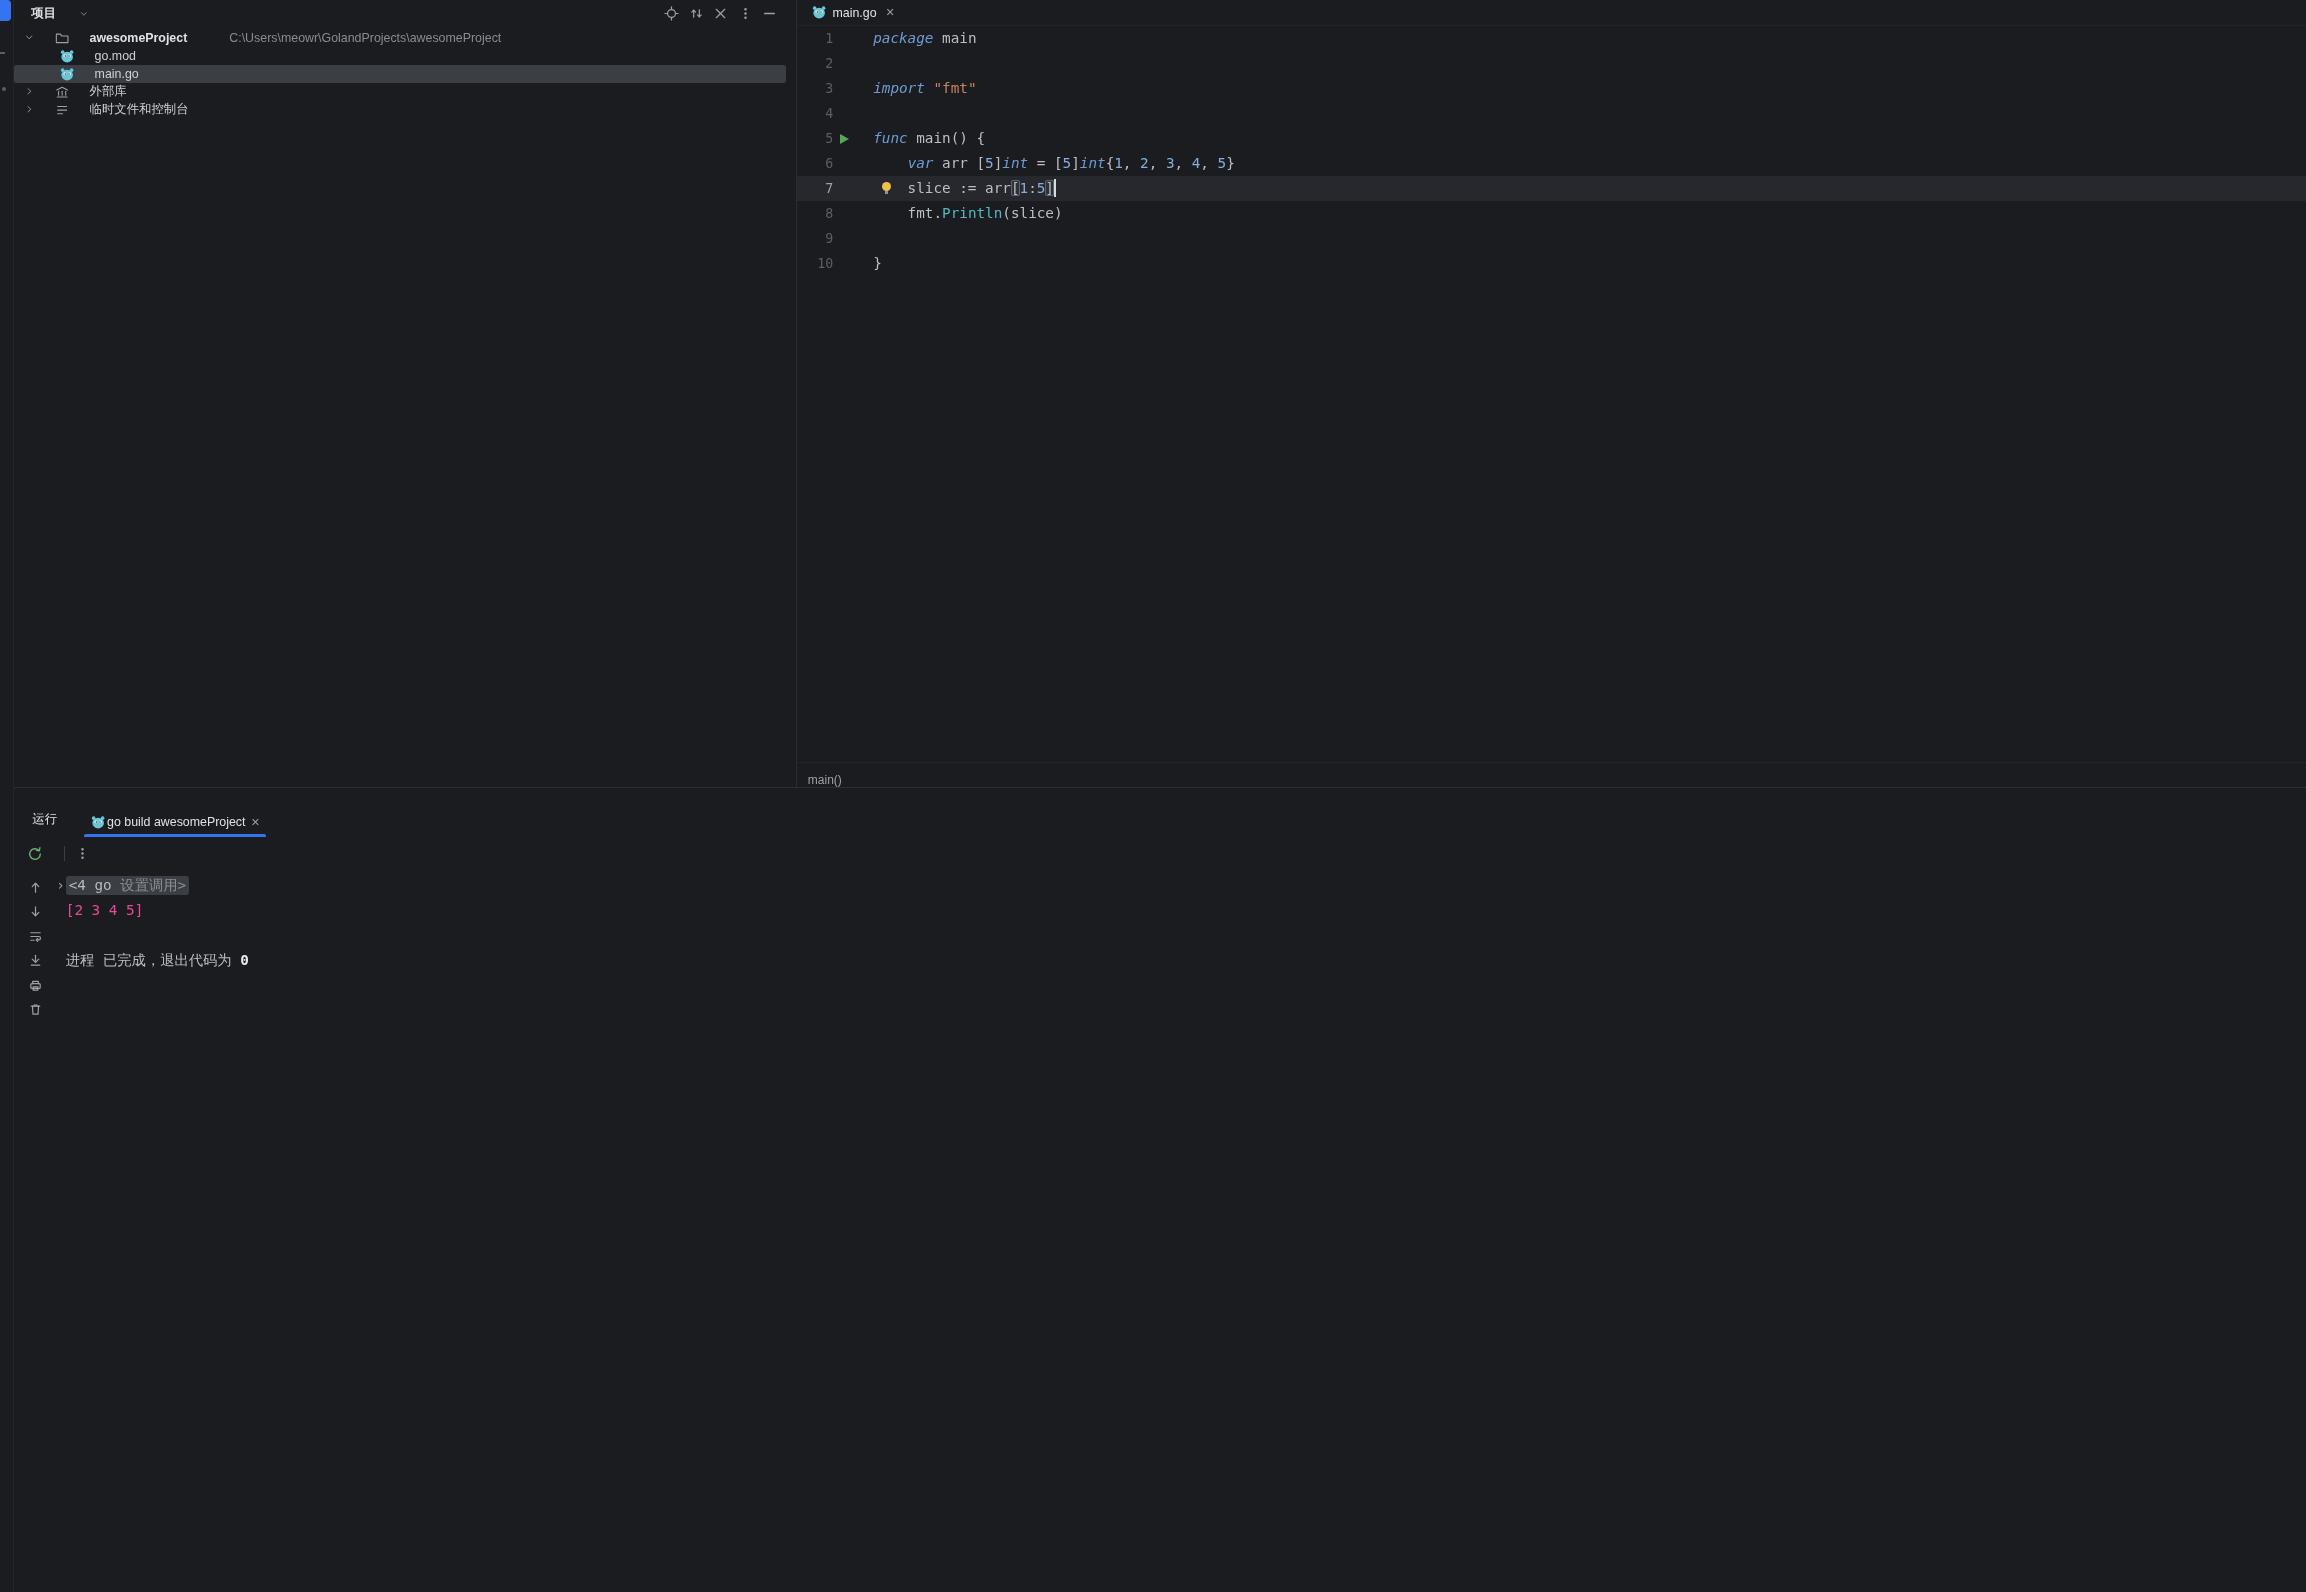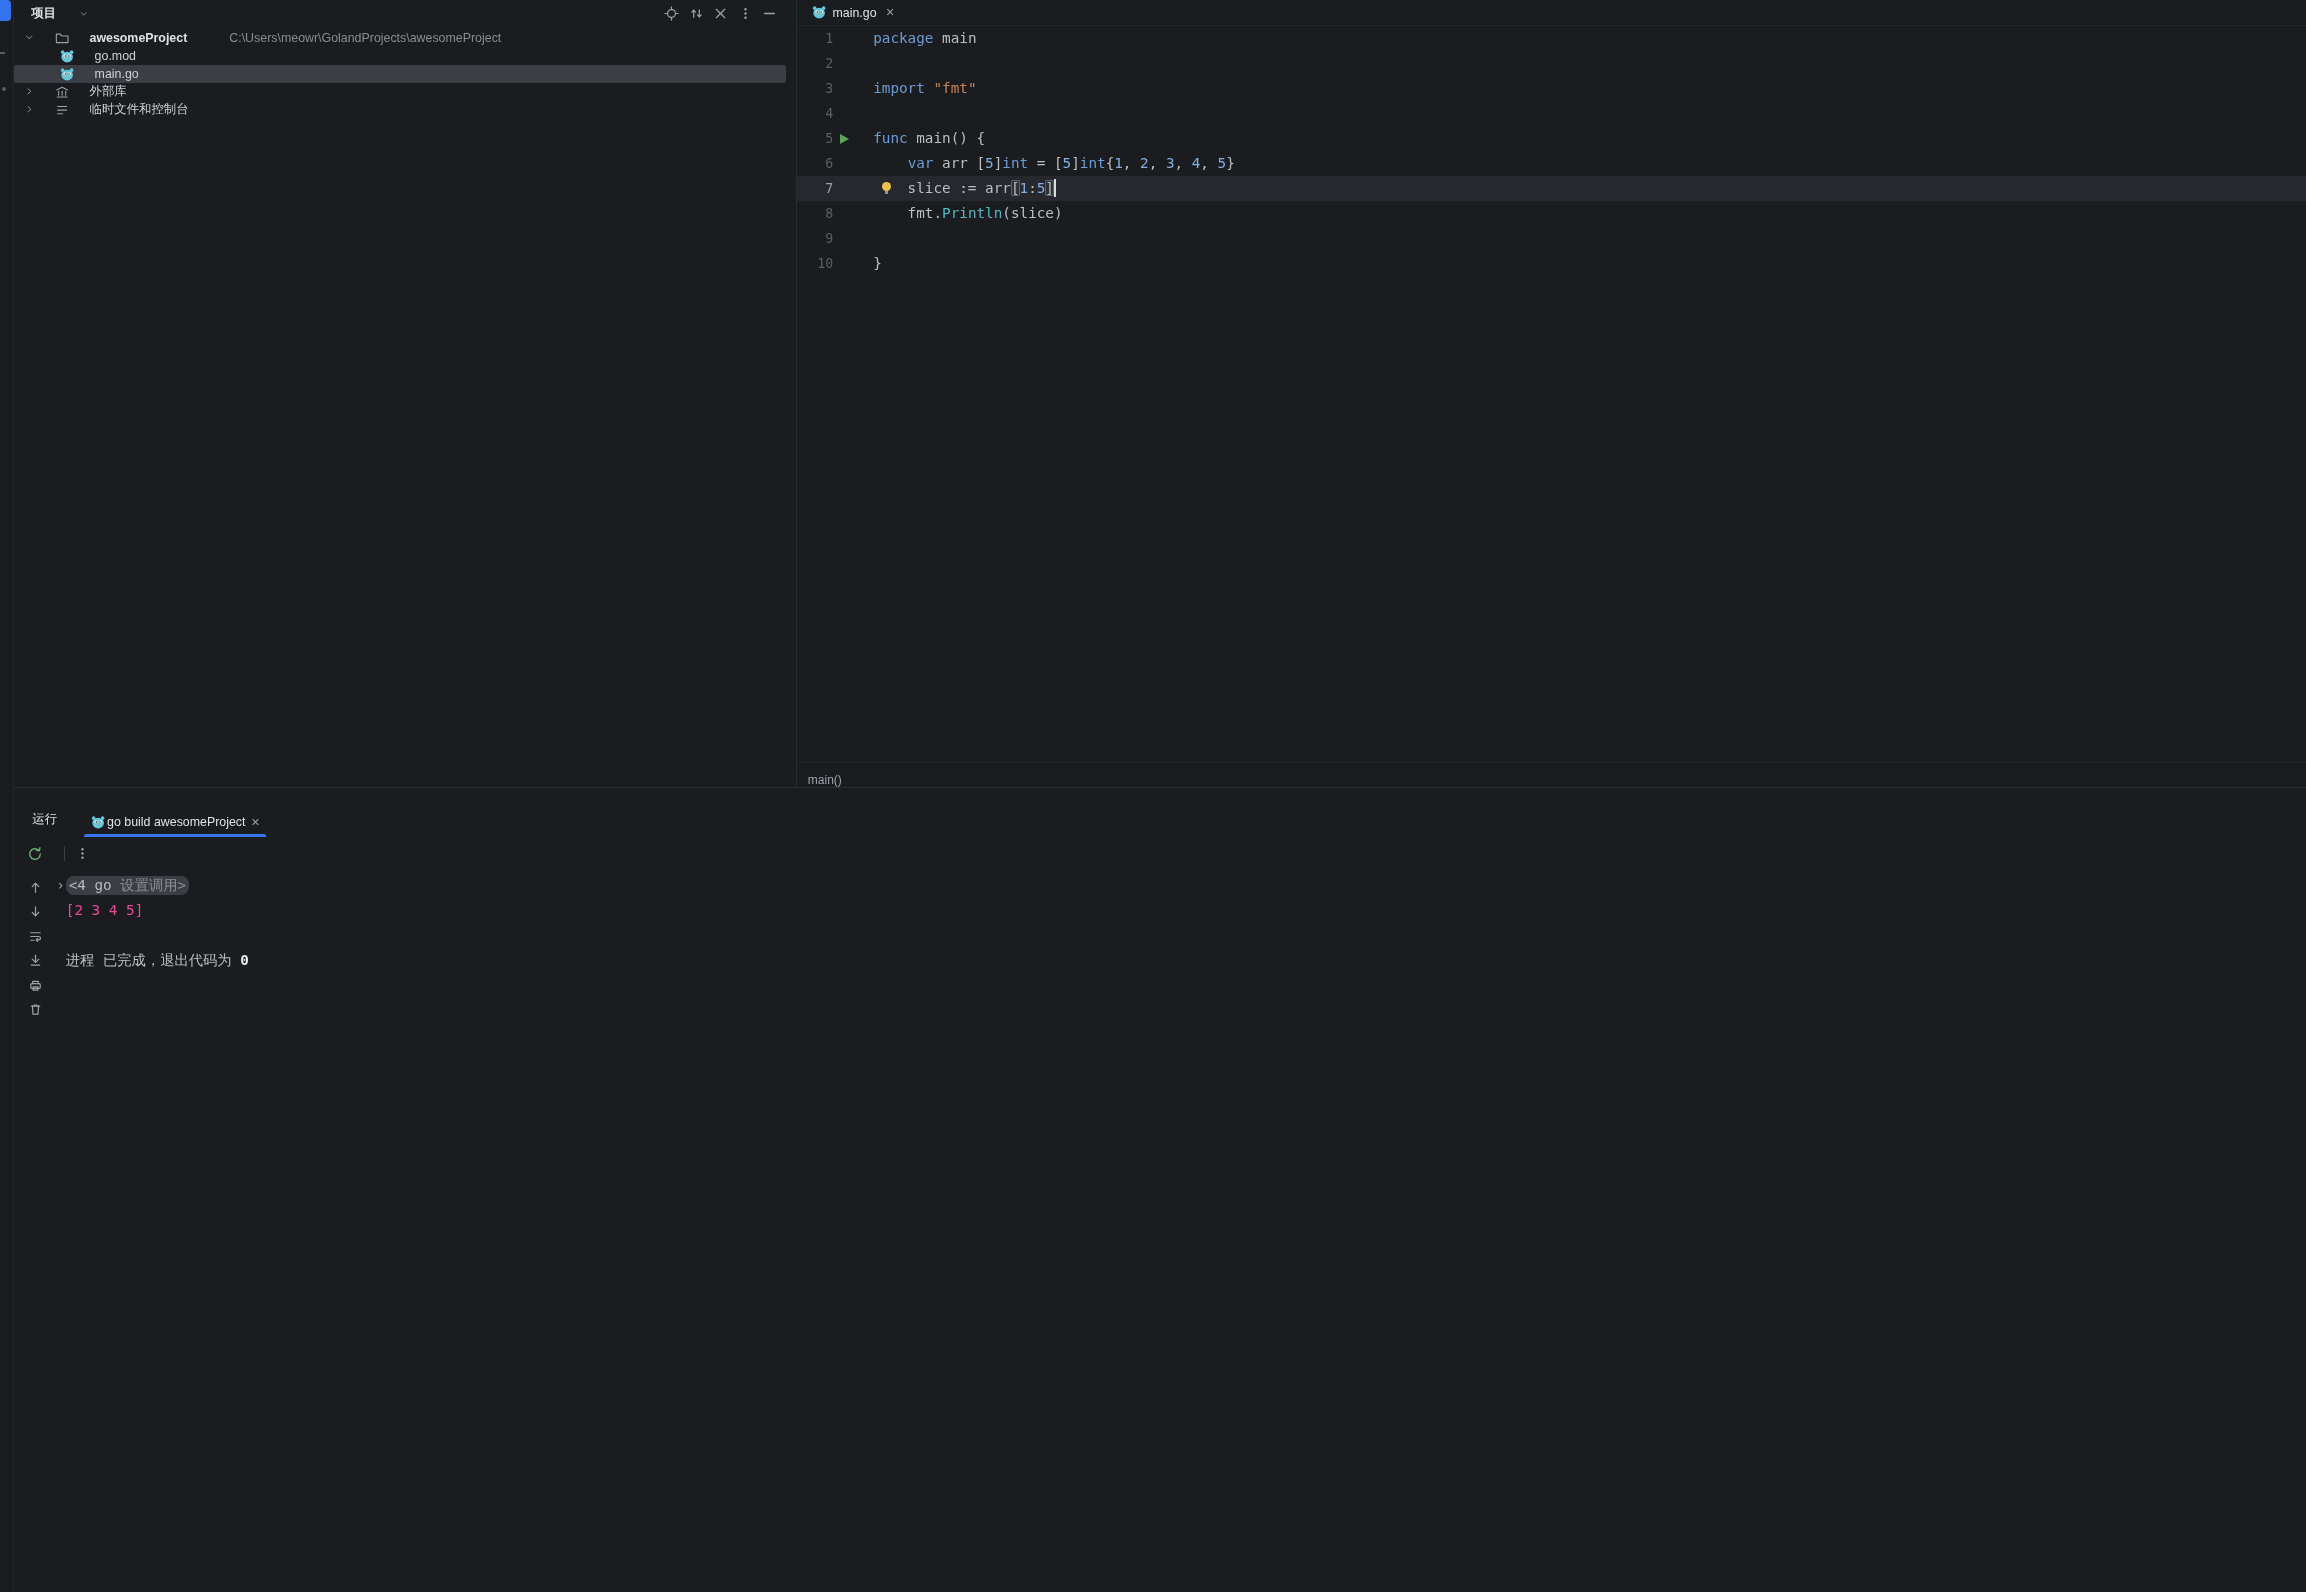--- a/index.html
+++ b/index.html
@@ -44,21 +44,21 @@
 
   .editor-body{flex:1;font-family:"DejaVu Sans Mono","Liberation Mono",monospace;font-size:14.3px;overflow:hidden;}
   .code-line{display:flex;height:25px;line-height:25px;}
   .code-line.current{background:var(--currentLine,#26282e);}
   .gutter{flex:0 0 74px;display:flex;align-items:center;}
   .gutter .num{width:36px;text-align:right;color:var(--lineNum,#5a5e66);font-size:13.3px;}
   .gutter .num.active{color:var(--lineNumActive,#9da3ad);}
   .gutter-icon{width:38px;display:flex;align-items:center;padding-left:6.7px;box-sizing:border-box;}
   .run-arrow{width:0;height:0;border-left:9.5px solid var(--runGreen,#57a757);border-top:5.7px solid transparent;border-bottom:5.7px solid transparent;}
   .code-text{flex:1;padding-left:1.9px;white-space:pre;color:var(--pl,#bcbec4);position:relative;}
-  .tk-kw{color:var(--kw,#6e9bd5);}
+  .tk-kw{color:var(--kw,#6e9bd5);font-style:italic;}
   .tk-str{color:var(--str,#c9835a);}
   .tk-num{color:var(--num,#86aee0);}
   .tk-fn{color:var(--fn,#56b6c2);}
   .tk-pl{color:var(--pl,#bcbec4);}
   .tk-brk{color:var(--pl,#bcbec4);box-shadow:inset 0 0 0 1px #5f646b;border-radius:1.9px;background:#2e3136;}
   .caret{display:inline-block;width:1.9px;height:18px;background:#d8dbe0;vertical-align:-3.8px;}
   .bulb-icon{position:absolute;left:10.5px;top:5.7px;width:9.5px;height:9.5px;background:var(--bulb,#f0c24d);border-radius:50%;}
   .bulb-icon::after{content:"";position:absolute;left:2.9px;top:9.5px;width:3.8px;height:2.9px;background:#8f939a;}
 
   .breadcrumbs{height:24px;border-top:1px solid #222428;display:flex;align-items:flex-end;padding-left:10.5px;font-size:12px;color:#9da0a8;}
@@ -73,21 +73,21 @@
   .rt-divider{width:1px;height:15px;background:#3a3d41;}
   .stop-square{width:10.5px;height:10.5px;background:#6e7277;border-radius:1px;}
 
   .console{flex:1;display:flex;font-family:"DejaVu Sans Mono","Liberation Mono",monospace;font-size:14.3px;color:var(--consoleText,#bcbec4);}
   .console-gutter{flex:0 0 42px;display:flex;flex-direction:column;align-items:center;padding-top:9.5px;gap:9.5px;}
   .cg-btn{width:17px;height:15px;display:flex;align-items:center;justify-content:center;}
   .console-content{flex:1;padding-top:2.9px;line-height:25px;}
   .console-line{height:25px;padding-left:9.5px;white-space:pre;}
   .fold-line{padding-left:0;display:flex;align-items:center;}
   .fold-chevron{color:#9da0a8;width:9.5px;display:inline-block;}
-  .fold-chip{background:var(--selection,#3b3e44);border-radius:8px;padding:0 2.9px;height:19px;line-height:19px;display:inline-block;}
+  .fold-chip{background:var(--selection,#3b3e44);border-radius:3px;padding:0 2.9px;height:19px;line-height:19px;display:inline-block;}
   .chip-bright{color:#b6bac0;}
   .chip-dim{color:#8b8f95;}
   .out-line{color:#ec4899;}
   .exit-code{color:#e9ebee;font-weight:700;}
 </style>
 </head>
 <body>
 
 <div class="app">
 

